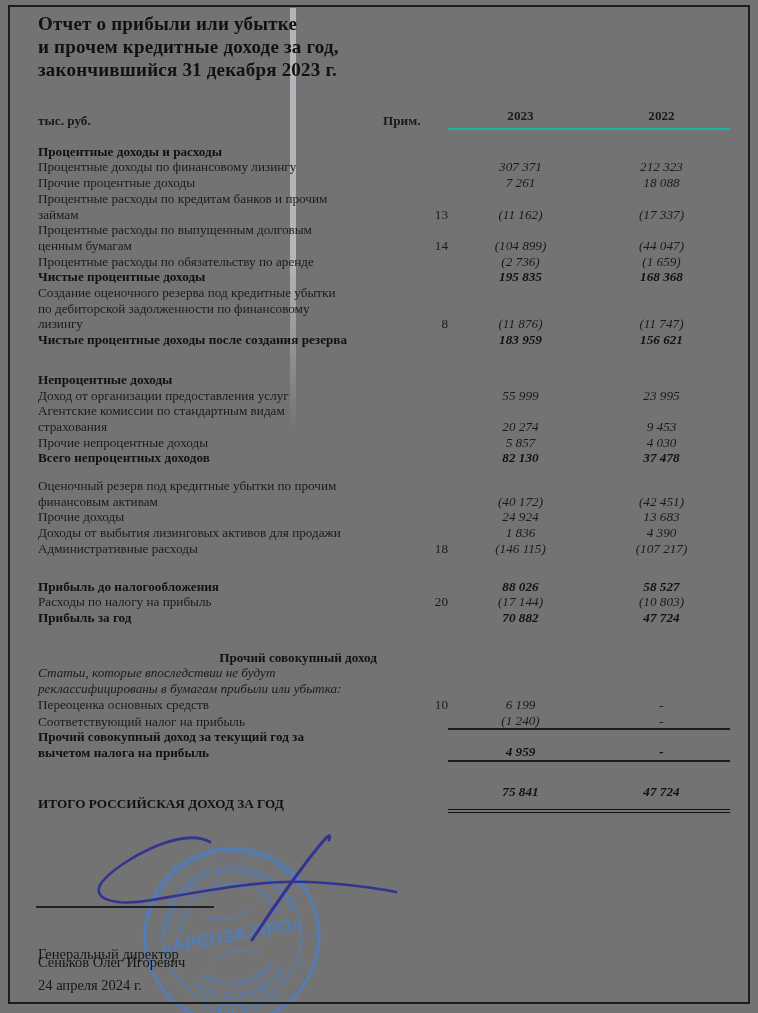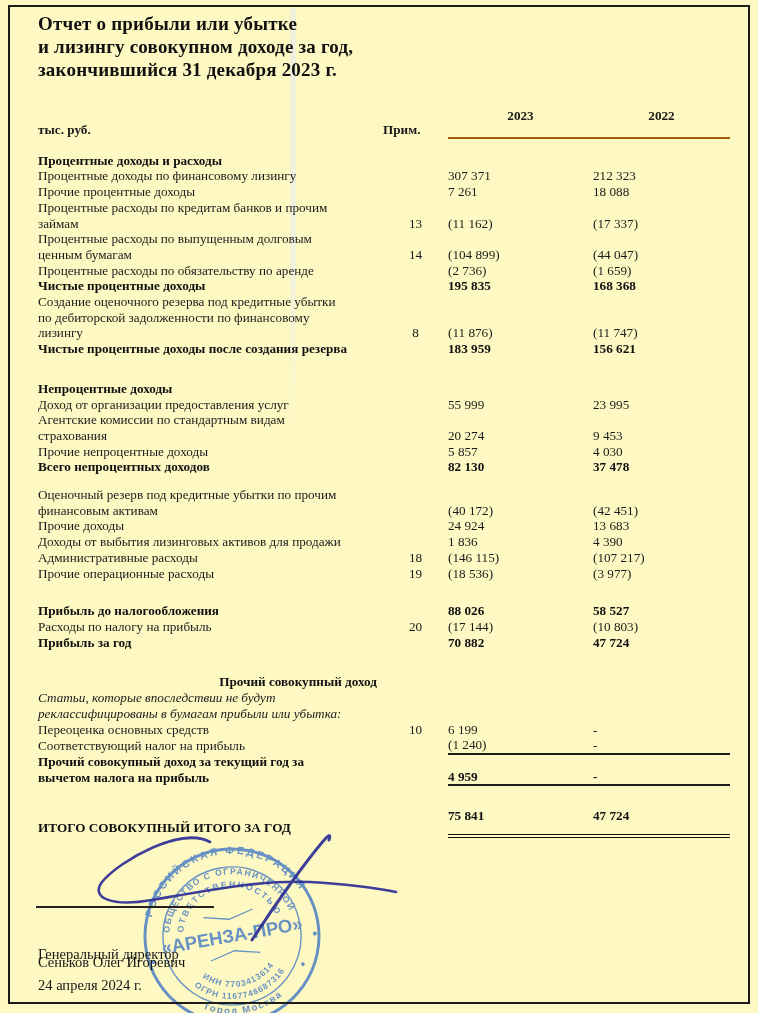--- a/index.html
+++ b/index.html
@@ -2,42 +2,42 @@
 <html><head>
 <meta charset="utf-8">
 <style>
   html,body { margin:0; padding:0; }
   body {
     width:758px; height:1013px; overflow:hidden; position:relative;
     background:#fbfbfa;
     font-family:"Liberation Serif","DejaVu Serif",serif;
     color:#1a1a1a;
   }
-  .page { position:absolute; inset:0; background:#fef9c3; }
+  .page { position:absolute; inset:0; background:#737373; }
   .frame {
     position:absolute; left:8px; top:5px; right:8px; bottom:9px;
     border:2px solid #1c1c1c; z-index:6; pointer-events:none;
   }
   .scan-streak {
     position:absolute; left:290px; top:8px; width:6px; height:420px; z-index:1;
     background:linear-gradient(180deg,#e3e9f0 0%,#e9edf2 60%,rgba(240,243,246,0));
     opacity:.55;
   }
   .content { position:absolute; left:38px; top:12px; width:692px; z-index:2; }
   .title { font-size:19px; font-weight:bold; line-height:23px; letter-spacing:.2px; color:#111; }
   table.statement { border-collapse:collapse; width:692px; margin-top:27px; table-layout:fixed; }
   col.c-label { width:345px; } col.c-note { width:65px; }
   col.c-v1 { width:145px; } col.c-v2 { width:137px; }
   th,td { padding:0; font-size:13.2px; line-height:15.7px; vertical-align:bottom; font-weight:normal; }
   th.label { text-align:left; font-weight:bold; }
   th.note  { text-align:left; font-weight:bold; }
-  th.h1, th.h2 { text-align:center; font-weight:bold; border-bottom:2px solid #a16207; padding-bottom:13px; }
+  th.h1, th.h2 { text-align:center; font-weight:bold; border-bottom:2px solid #14b8a6; padding-bottom:4px; }
   td.label { text-align:left; white-space:pre-line; padding-right:6px; }
-  td.note  { text-align:center; }
-  td.val   { text-align:left; }
+  td.note  { text-align:right; }
+  td.val   { text-align:center;font-style:italic; }
   tbody tr:first-child td { padding-top:15px; }
   tr.bold td { font-weight:bold; color:#111; }
   tr.italic td.label { font-style:italic; }
   tr.rule-single td.val { border-bottom:2px solid #1c1c1c; }
   tr.rule-double td.val { border-bottom:4px double #121212; padding-bottom:10px; }
   .footer-item { position:absolute; left:38px; font-size:14.5px; color:#161616; z-index:4; }
   .sig-line { position:absolute; left:36px; top:906px; width:178px; border-top:2px solid #222; z-index:4; }
   .signer-name  { top:954px; }
   .signer-title { top:946px; }
   .report-date  { top:977px; }
@@ -47,21 +47,21 @@
 </style>
 </head>
 <body>
 
 <div class="page">
   <div class="scan-streak"></div>
 
   <div class="content">
     <div class="title">
       <div>Отчет о прибыли или убытке</div>
-      <div>и лизингу совокупном доходе за год,</div>
+      <div>и прочем кредитные доходе за год,</div>
       <div>закончившийся 31 декабря 2023 г.</div>
     </div>
 
     <table class="statement">
       <colgroup>
           <col class="c-label">
           <col class="c-note">
           <col class="c-v1">
           <col class="c-v2">
         </colgroup>
@@ -181,26 +181,20 @@
             <td class="note"></td>
             <td class="val v1">1 836</td>
             <td class="val v2">4 390</td>
           </tr>
           <tr>
             <td class="label">Административные расходы</td>
             <td class="note">18</td>
             <td class="val v1">(146 115)</td>
             <td class="val v2">(107 217)</td>
           </tr>
-          <tr>
-            <td class="label">Прочие операционные расходы</td>
-            <td class="note">19</td>
-            <td class="val v1">(18 536)</td>
-            <td class="val v2">(3 977)</td>
-          </tr>
           <tr class="bold">
             <td class="label" style="padding-top: 22px;">Прибыль до налогообложения</td>
             <td class="note" style="padding-top: 22px;"></td>
             <td class="val v1" style="padding-top: 22px;">88 026</td>
             <td class="val v2" style="padding-top: 22px;">58 527</td>
           </tr>
           <tr>
             <td class="label">Расходы по налогу на прибыль</td>
             <td class="note">20</td>
             <td class="val v1">(17 144)</td>
@@ -238,21 +232,21 @@
             <td class="val v2">-</td>
           </tr>
           <tr class="bold rule-single">
             <td class="label">Прочий совокупный доход за текущий год за
 вычетом налога на прибыль</td>
             <td class="note"></td>
             <td class="val v1">4 959</td>
             <td class="val v2">-</td>
           </tr>
           <tr class="bold rule-double">
-            <td class="label" style="padding-top: 22px;">ИТОГО СОВОКУПНЫЙ ИТОГО ЗА ГОД</td>
+            <td class="label" style="padding-top: 22px;">ИТОГО РОССИЙСКАЯ ДОХОД ЗА ГОД</td>
             <td class="note" style="padding-top: 22px;"></td>
             <td class="val v1" style="padding-top: 22px;">75 841</td>
             <td class="val v2" style="padding-top: 22px;">47 724</td>
           </tr>
         </tbody>
     </table>
   </div>
 
   <div class="sig-line"></div>
   <div class="footer-item signer-name">Сеньков Олег Игоревич</div>

